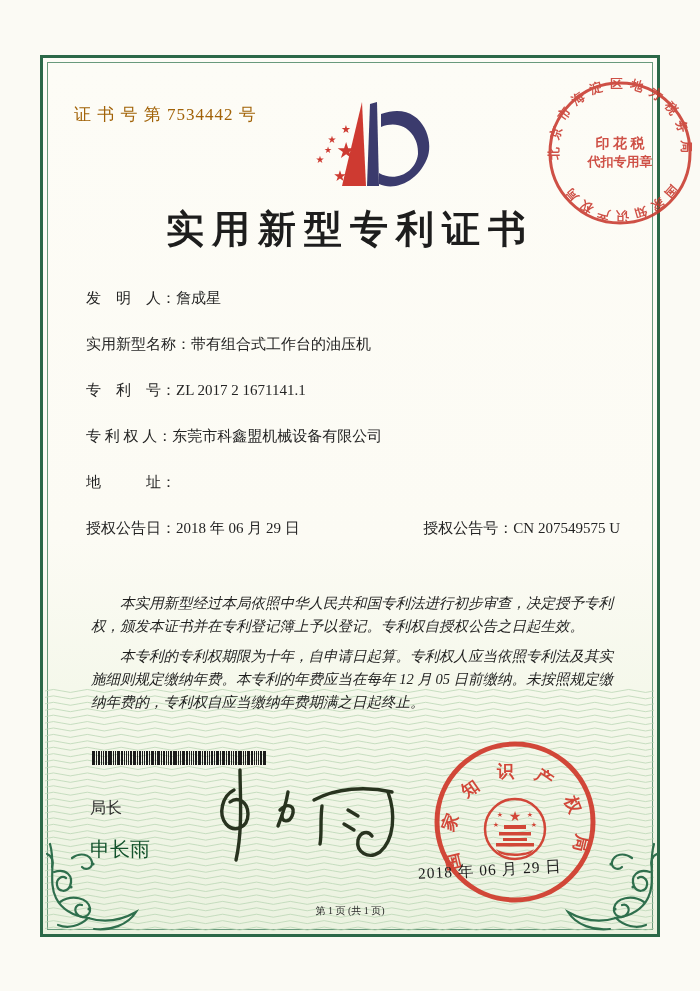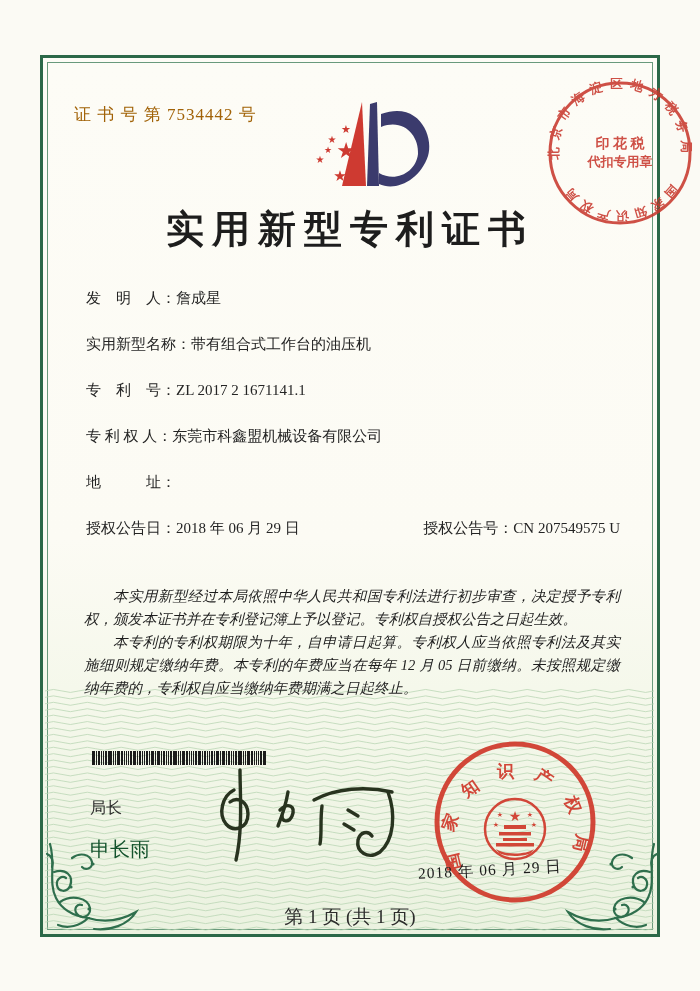--- a/index.html
+++ b/index.html
@@ -26,30 +26,30 @@
   .tax-stamp{left:545px;top:78px;width:150px;height:150px;opacity:.88;z-index:3;}
   .title{left:0;top:204px;width:700px;text-align:center;font-size:38px;font-weight:bold;
          letter-spacing:8px;color:#1d1d1d;}
   .fields{left:86px;top:288px;width:534px;font-size:15px;line-height:21px;color:#242424;}
   .frow{display:flex;margin-bottom:25px;}
   .flabel{white-space:pre;flex:none;}
   .fvalue{white-space:pre-line;}
   .grant-row{display:flex;justify-content:space-between;margin-top:0;}
   .body-text{left:84px;top:585px;width:536px;font-size:14.5px;line-height:23px;
              font-style:italic;color:#1e1e1e;text-align:justify;}
-  .body-text p{margin:0;text-indent:2em;}
+  .body-text p{margin:7px;text-indent:2em;}
   .barcode{left:92px;top:751px;width:178px;height:14px;display:flex;align-items:stretch;z-index:2;}
   .barcode div{background:#1b1b1b;margin-right:1px;}
   .officer-title{left:90px;top:798px;font-size:16px;color:#2b2b2b;}
   .officer-name{left:90px;top:836px;font-size:20px;color:#14532d;}
   .signature{left:196px;top:762px;width:210px;height:105px;z-index:3;}
   .seal{left:430px;top:737px;width:170px;height:170px;opacity:.93;z-index:3;}
   .seal-date{left:418px;top:860px;font-size:15.5px;color:#1c1c1c;transform:rotate(-3deg);z-index:4;
              letter-spacing:1px;}
-  .footer{left:0;top:904px;width:700px;text-align:center;font-size:19px;color:#2c2c2c;z-index:2;}
+  .footer{left:0;top:904px;width:700px;text-align:center;font-size:10px;color:#2c2c2c;z-index:2;}
   .flourish{z-index:2;}
   .fl-left{left:44px;top:842px;}
   .fl-right{left:556px;top:842px;transform:scaleX(-1);}
 </style>
 </head>
 <body>
 
 <div class="panel"></div>
 
 <div class="wave-band">

